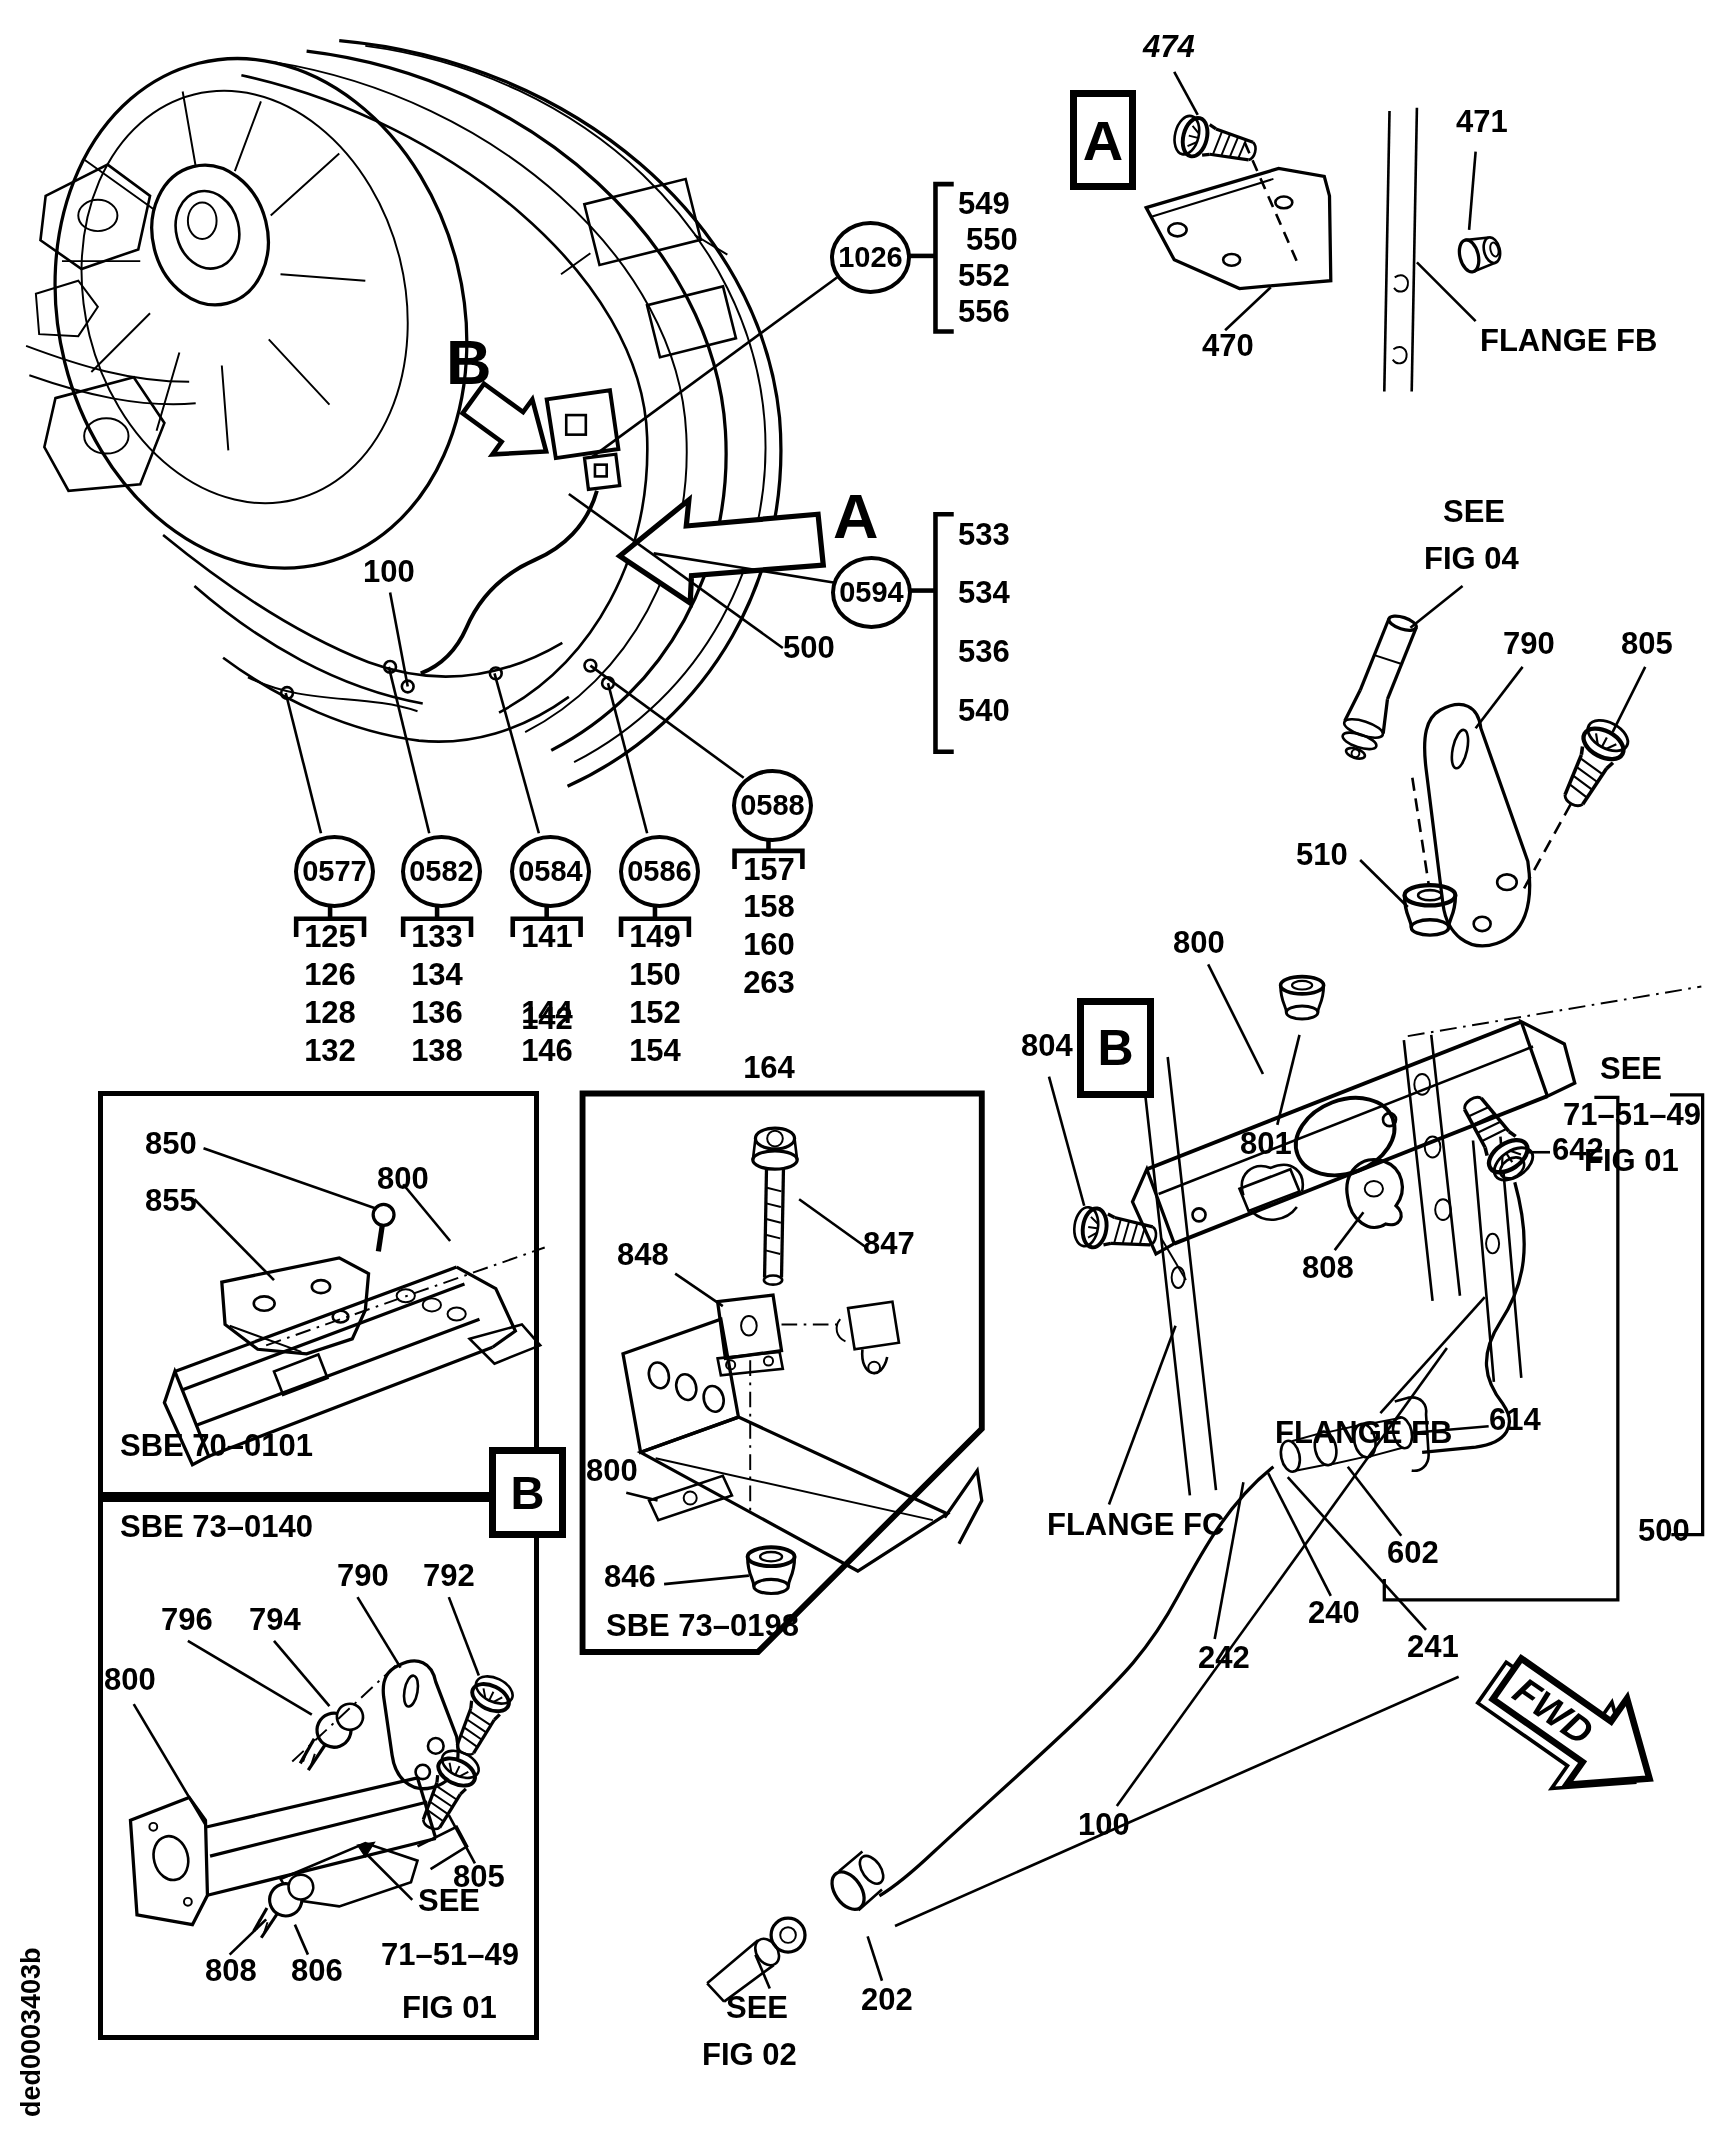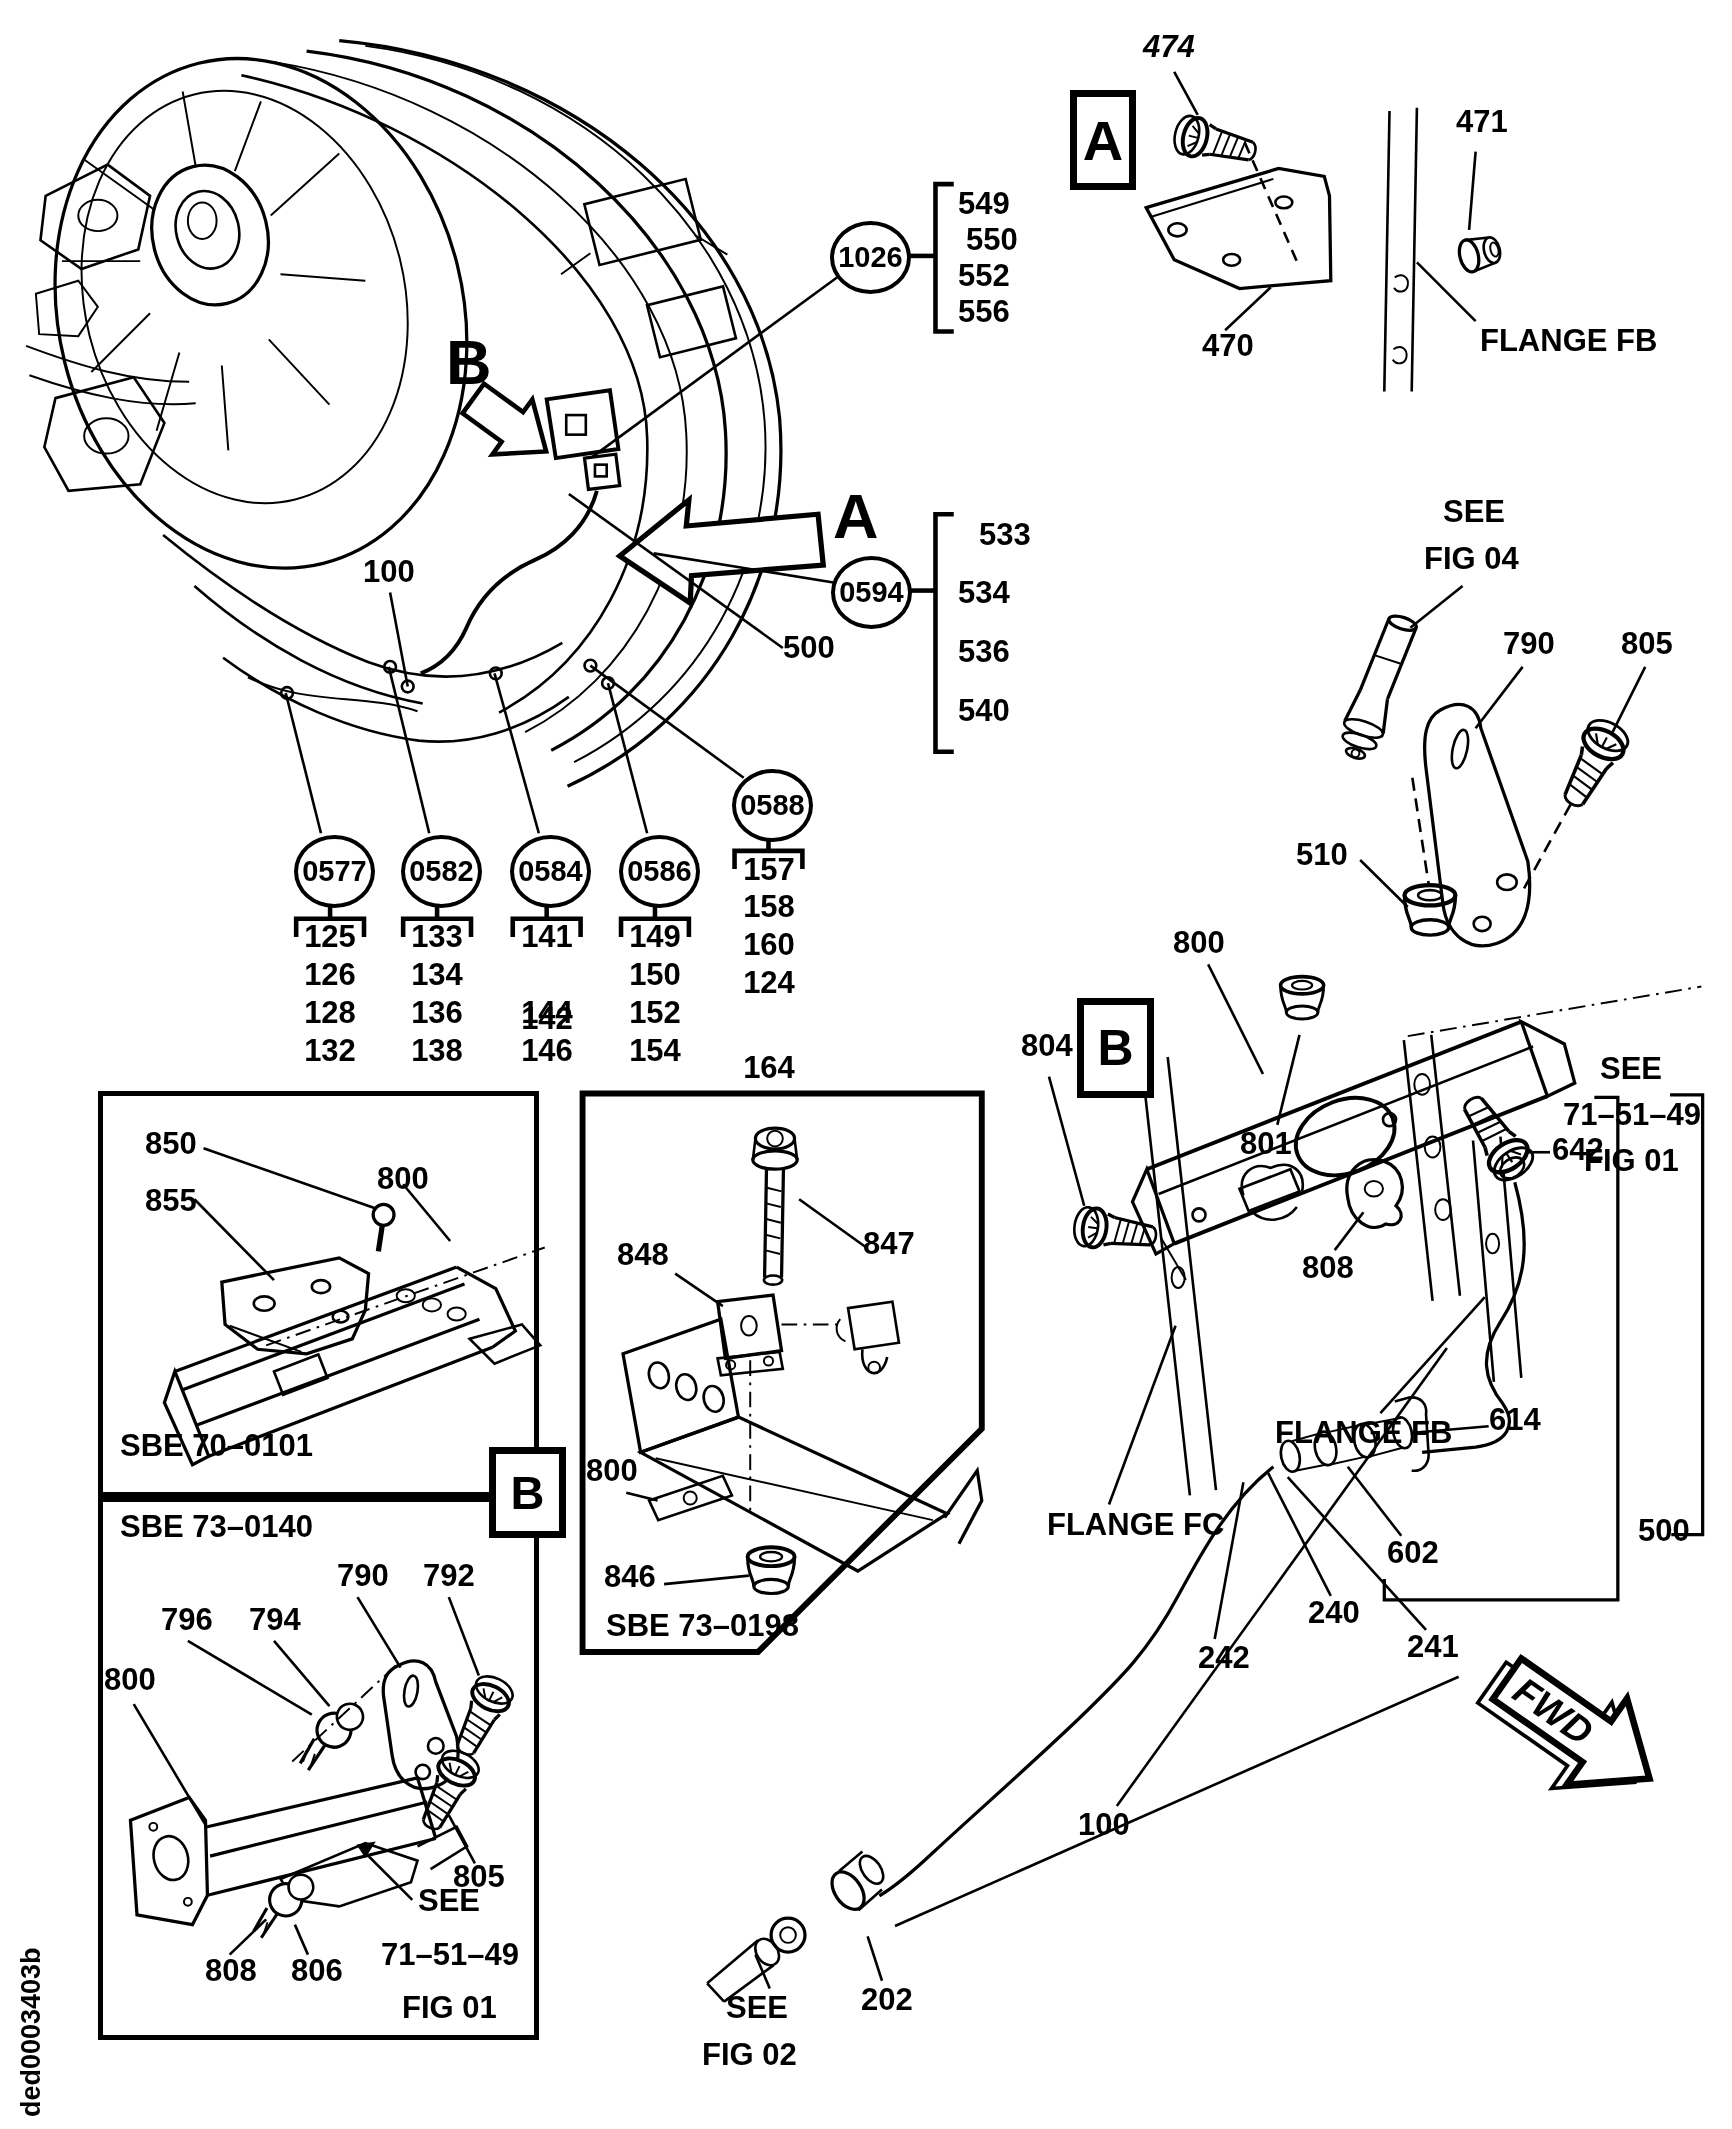--- a/index.html
+++ b/index.html
@@ -370,21 +370,21 @@
       <span>1026</span>
     </div>
 <div class="lbl" style="left:958px;top:188px;">549</div>
 <div class="lbl" style="left:958px;top:224px;margin-left:8px;">550</div>
 <div class="lbl" style="left:958px;top:260px;">552</div>
 <div class="lbl" style="left:958px;top:296px;">556</div>
 
 <div class="callout" style="left:831px;top:556px;">
       <span>0594</span>
     </div>
-<div class="lbl" style="left:958px;top:519px;margin-left:21px;">533</div>
+<div class="lbl" style="left:958px;top:519px;">533</div>
 <div class="lbl" style="left:958px;top:577px;">534</div>
 <div class="lbl" style="left:958px;top:636px;">536</div>
 <div class="lbl" style="left:958px;top:695px;">540</div>
 
 <div class="callout" style="left:294px;top:835px;">
       <span>0577</span>
     </div>
 <div class="lbl ctr" style="left:330px;top:921px;">125</div>
 <div class="lbl ctr" style="left:330px;top:959px;">126</div>
 <div class="lbl ctr" style="left:330px;top:997px;">128</div>
@@ -413,21 +413,21 @@
 <div class="lbl ctr" style="left:655px;top:959px;">150</div>
 <div class="lbl ctr" style="left:655px;top:997px;">152</div>
 <div class="lbl ctr" style="left:655px;top:1035px;">154</div>
 
 <div class="callout" style="left:732px;top:769px;">
       <span>0588</span>
     </div>
 <div class="lbl ctr" style="left:769px;top:854px;">157</div>
 <div class="lbl ctr" style="left:769px;top:891px;">158</div>
 <div class="lbl ctr" style="left:769px;top:929px;">160</div>
-<div class="lbl ctr" style="left:769px;top:967px;">124</div>
+<div class="lbl ctr" style="left:769px;top:967px;">263</div>
 <div class="lbl ctr" style="left:769px;top:1005px;margin-top:47px;">164</div>
 
 <div class="inset" style="left:98px;top:1091px;width:431px;height:401px;"></div>
 <div class="inset" style="left:98px;top:1492px;width:431px;height:538px;"></div>
 <div class="lbl" style="left:120px;top:1430px;">SBE 70–0101</div>
 <div class="lbl" style="left:120px;top:1511px;">SBE 73–0140</div>
 
 <div class="lbl" style="left:145px;top:1128px;">850</div>
 <div class="lbl" style="left:145px;top:1185px;">855</div>
 <div class="lbl" style="left:377px;top:1163px;">800</div>

